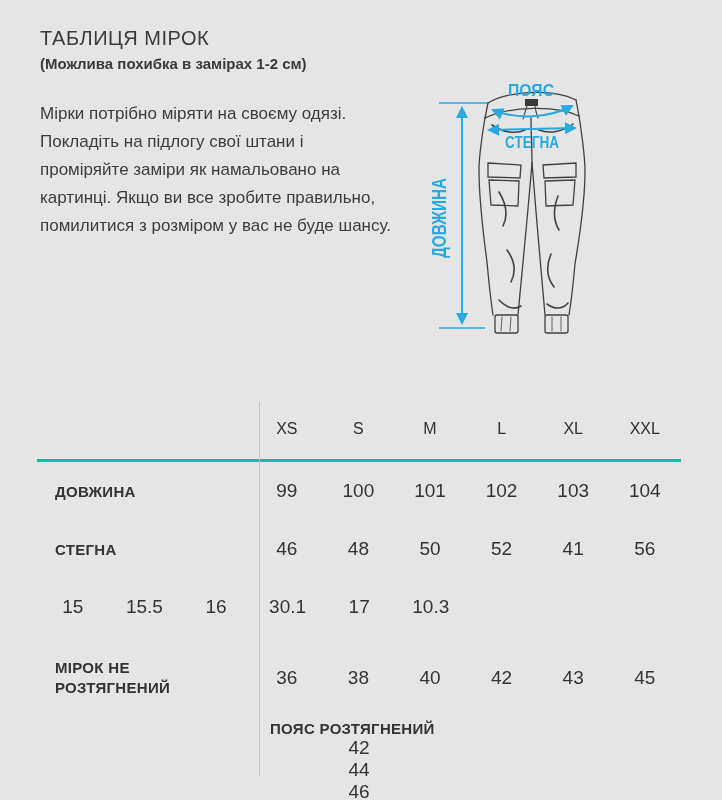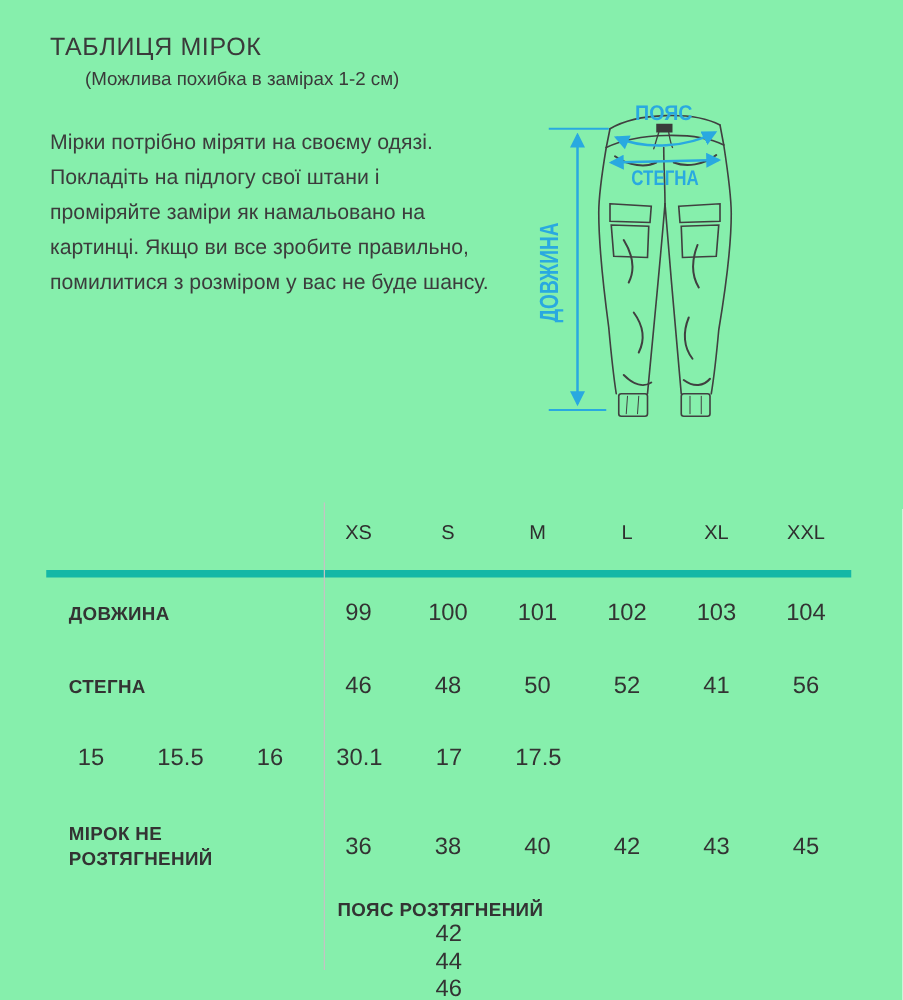--- a/index.html
+++ b/index.html
@@ -1,47 +1,47 @@
 <!DOCTYPE html>
 <html><head>
 <meta charset="utf-8">
 <style>
   * { margin:0; padding:0; box-sizing:border-box; }
   html,body { background:#ffffff; }
   .page {
     position:relative;
     width:722px; height:800px;
-    background:#86efac;
+    background:#e5e5e5;
     font-family:"Liberation Sans","DejaVu Sans",sans-serif;
     color:#383838;
     overflow:hidden;
   }
   .page-title {
     position:absolute; left:40px; top:27px;
     font-size:20px; font-weight:500; letter-spacing:0.5px; color:#3a3a3a;
   }
   .page-subtitle {
     position:absolute; left:40px; top:55px;
-    font-size:15px; font-weight:400; color:#3a3a3a;margin-left:28px;
+    font-size:15px; font-weight:700; color:#3a3a3a;
   }
   .instructions {
     position:absolute; left:40px; top:100px; width:352px;
     font-size:17px; font-weight:400; line-height:28px; color:#3c3c3c;
   }
   .diagram { position:absolute; left:425px; top:72px; width:190px; height:272px; }
   .diagram svg { display:block; }
 
   
   .size-table { position:absolute; left:37px; top:398px; width:644px; }
   .v-line {
     position:absolute; left:222px; top:4px; width:1px; height:374px;
     background:#c3c3c3;
   }
   .trow { display:flex; align-items:center; }
-  .thead { height:64px; border-bottom:6px solid #14b8a6; }
+  .thead { height:64px; border-bottom:3px solid #14b8a6; }
   .h58 { height:58px; }
   .h84 { height:84px; }
   .h56 { height:56px;flex-direction:column; }
   .cell { flex:0 0 auto; }
   .label-cell {
     width:214px; padding-left:18px;
     font-size:15px; font-weight:600; letter-spacing:0.3px;
     color:#333; white-space:nowrap;
   }
   .label-cell .wrap { white-space:normal; display:inline-block; width:132px; line-height:20px; }
@@ -159,21 +159,21 @@
       <div class="cell val">41</div>
       <div class="cell val">56</div>
     </div>
 
     <div class="trow h58">
       <div class="cell val">15</div>
       <div class="cell val">15.5</div>
       <div class="cell val">16</div>
       <div class="cell val">30.1</div>
       <div class="cell val">17</div>
-      <div class="cell val">17.5</div>
+      <div class="cell val">10.3</div>
     </div>
 
     <div class="trow h84">
       <div class="cell label-cell"><span class="wrap">МІРОК НЕ РОЗТЯГНЕНИЙ</span></div>
       <div class="cell val">36</div>
       <div class="cell val">38</div>
       <div class="cell val">40</div>
       <div class="cell val">42</div>
       <div class="cell val">43</div>
       <div class="cell val">45</div>

